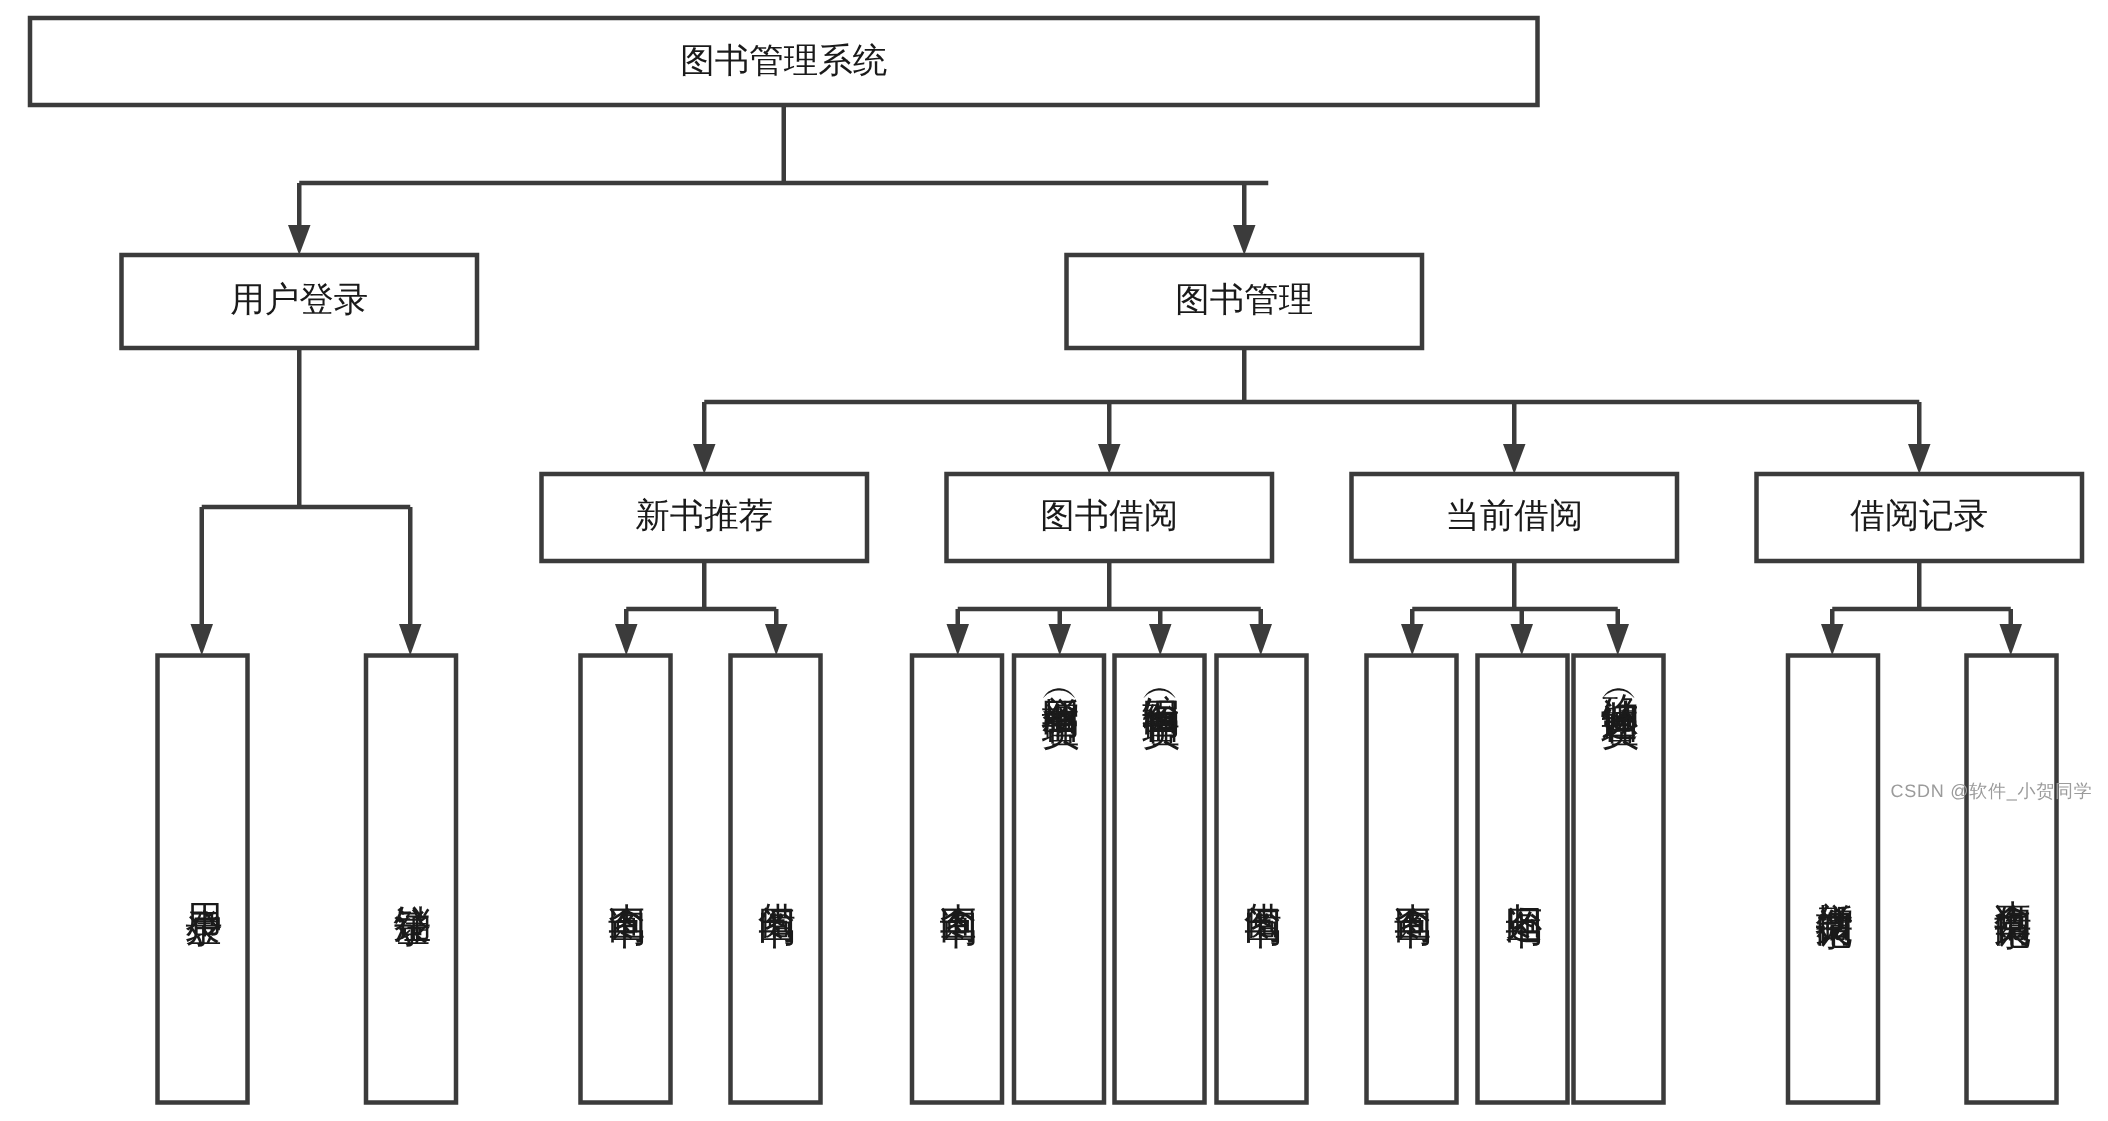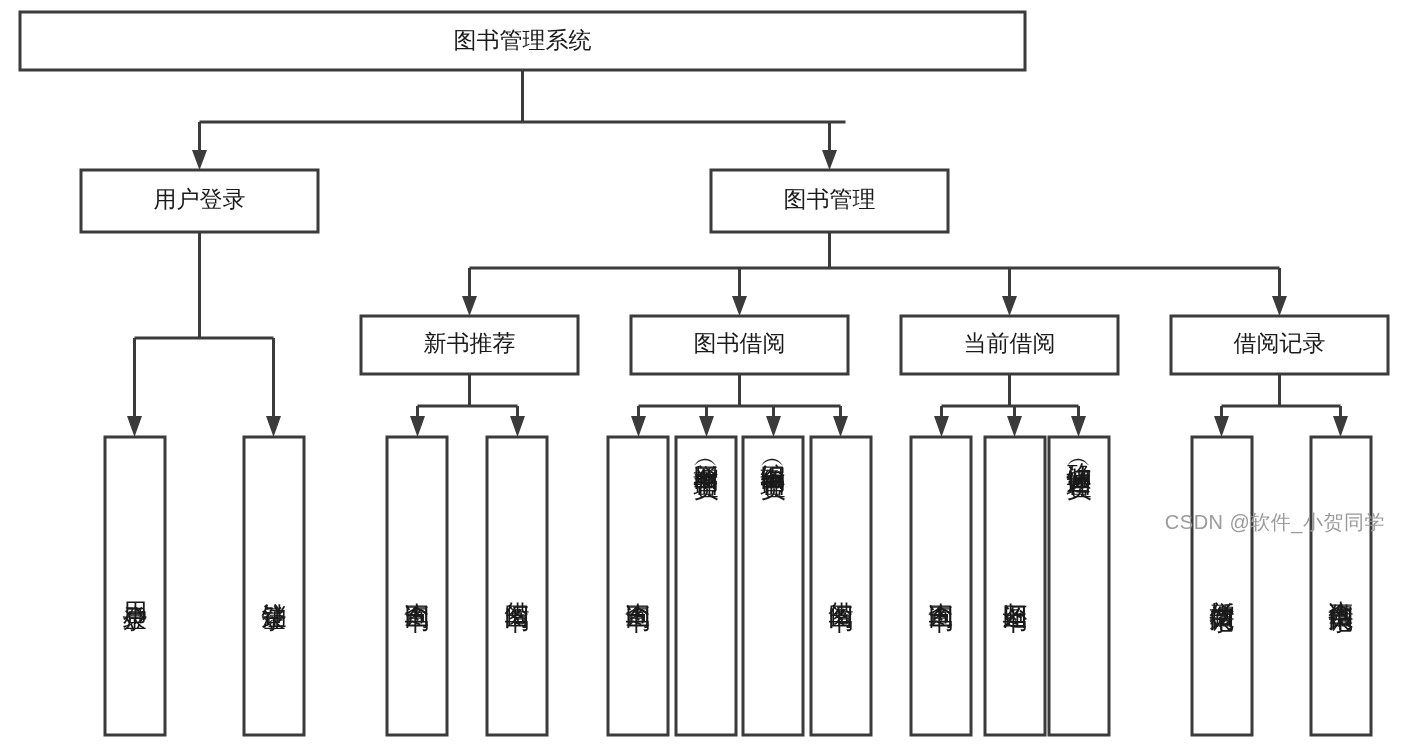--- a/index.html
+++ b/index.html
@@ -59,24 +59,24 @@
     font-family: "Liberation Sans", "DejaVu Sans", sans-serif;
     font-size: 25px;
     line-height: 1.08;
     letter-spacing: 2px;
     color: #1a1a1a;
     white-space: nowrap;
     text-align: center;
   }
   .watermark {
     position: absolute;
-    right: 20px;
+    right: 10px;
     bottom: 6px;
     font-family: "Liberation Sans", "DejaVu Sans", sans-serif;
-    font-size: 20px;
+    font-size: 12px;
     color: #9b9b9b;
     letter-spacing: 0.5px;
     white-space: nowrap;
   }
 </style>
 </head>
 <body>
 
 <div id="diagram-root">
 

